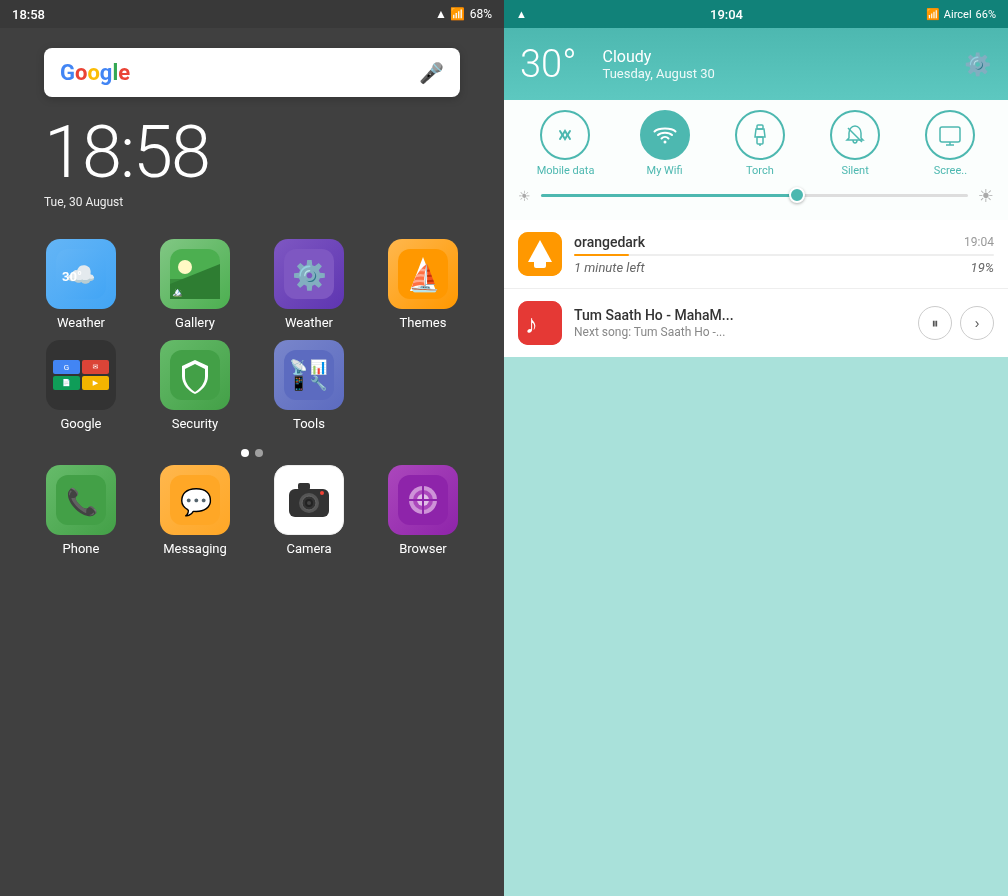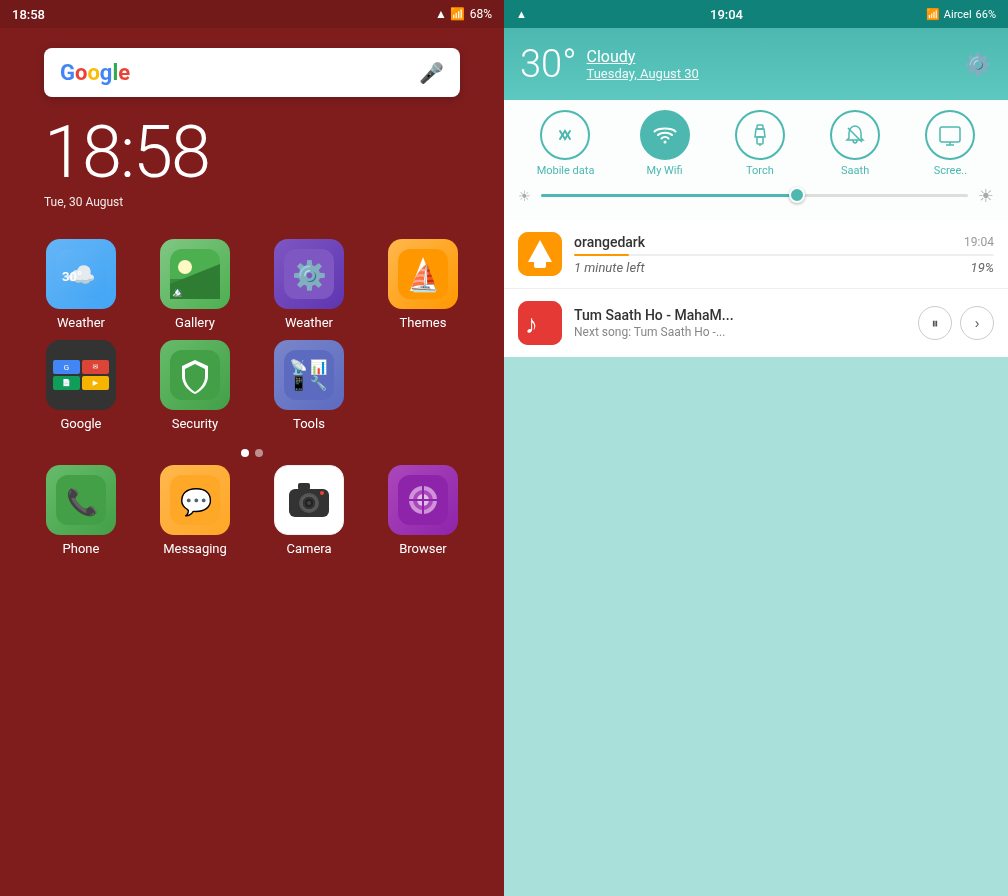--- a/index.html
+++ b/index.html
@@ -2,21 +2,21 @@
 <html><head>
   <meta charset="utf-8">
   <style>
     * { margin: 0; padding: 0; box-sizing: border-box; }
     body { width: 1008px; height: 896px; overflow: hidden; font-family: 'Roboto', Arial, sans-serif; display: flex; }
 
     
     .left-panel {
       width: 504px;
       height: 896px;
-      background: #7f1d1d;
+      background: #404040;
       position: relative;
       overflow: hidden;
     }
 
     
     .status-bar-left {
       height: 28px;
       display: flex;
       align-items: center;
       justify-content: space-between;
@@ -140,21 +140,21 @@
 
     
     .weather-bar {
       background: linear-gradient(to bottom, #4db8b0, #5dc8c0);
       padding: 14px 16px;
       display: flex;
       align-items: center;
       justify-content: space-between;
     }
     .weather-temp { color: white; font-size: 38px; font-weight: 300; }
-    .weather-info { color: white; margin-left: 10px; text-decoration: underline; }
+    .weather-info { color: white; margin-left: 26px; }
     .weather-condition { font-size: 16px; }
     .weather-date { font-size: 13px; opacity: 0.9; }
     .weather-gear { color: white; font-size: 22px; cursor: pointer; }
 
     
     .toggle-bar {
       background: rgba(255,255,255,0.95);
       padding: 10px 0 4px;
     }
     .toggle-icons {
@@ -535,21 +535,21 @@
           <span class="toggle-label">Torch</span>
         </div>
         <div class="toggle-item">
           <div class="toggle-circle">
             <svg width="24" height="24" viewBox="0 0 24 24" fill="none">
               <path d="M12 3 C8 3 6 7 6 10 L6 15 L4 17 L20 17 L18 15 L18 10 C18 7 16 3 12 3Z" stroke="#4db8b0" stroke-width="1.5" fill="none"></path>
               <path d="M10 17 Q10 20 12 20 Q14 20 14 17" stroke="#4db8b0" stroke-width="1.5" fill="none"></path>
               <line x1="5" y1="5" x2="19" y2="19" stroke="#4db8b0" stroke-width="1.5"></line>
             </svg>
           </div>
-          <span class="toggle-label">Saath</span>
+          <span class="toggle-label">Silent</span>
         </div>
         <div class="toggle-item">
           <div class="toggle-circle">
             <svg width="24" height="24" viewBox="0 0 24 24" fill="none">
               <rect x="2" y="4" width="20" height="15" rx="2" stroke="#4db8b0" stroke-width="1.5"></rect>
               <line x1="8" y1="22" x2="16" y2="22" stroke="#4db8b0" stroke-width="1.5"></line>
               <line x1="12" y1="19" x2="12" y2="22" stroke="#4db8b0" stroke-width="1.5"></line>
             </svg>
           </div>
           <span class="toggle-label">Scree..</span>

